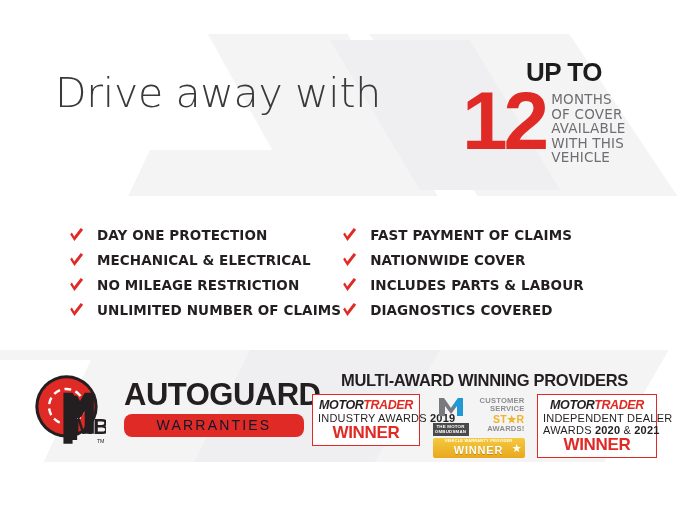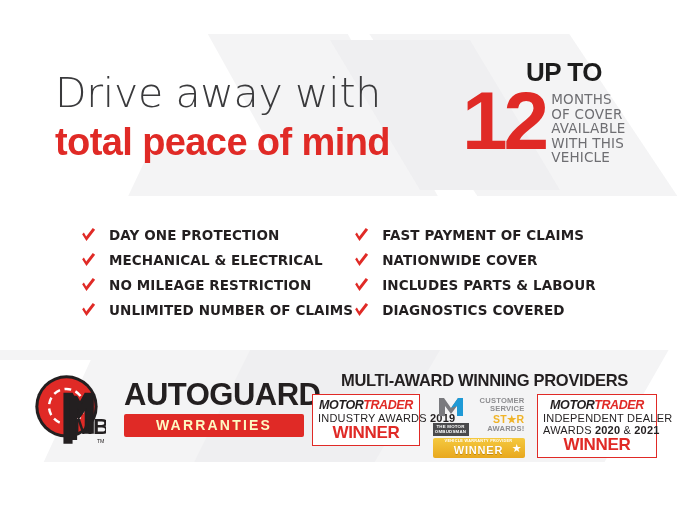--- a/index.html
+++ b/index.html
@@ -46,21 +46,21 @@
     letter-spacing:-4px;font-family:"Liberation Sans", sans-serif;
   }
   #upto-sub{
     margin-left:6px;margin-top:8px;
     font-size:13.5px;line-height:14.6px;color:#6e6e72;
     letter-spacing:0.2px;font-family:"DejaVu Sans", sans-serif;
   }
   #upto-sub div{white-space:nowrap;}
 
   
-  #features{left:12px;top:224px;width:594px;display:flex;}
+  #features{left:0;top:224px;width:594px;display:flex;}
   .feat-col{display:flex;flex-direction:column;gap:3px;}
   #feat-col-left{margin-left:68px;width:290px;}
   #feat-col-right{margin-left:0px;width:300px;}
   .feat-row{display:flex;align-items:center;height:22px;}
   .check{
     width:17px;height:17px;flex:0 0 17px;margin-right:12px;
     display:block;
   }
   .feat-label{
     font-size:13.5px;font-weight:bold;color:#231f20;
@@ -72,23 +72,23 @@
   #logo-row{left:0;top:370px;width:680px;height:86px;}
 
   #mbi-logo{position:absolute;left:30px;top:2px;width:76px;height:78px;}
 
   #autoguard{position:absolute;left:124px;top:8px;width:180px;}
   #autoguard-word{
     font-size:31px;font-weight:bold;color:#231f20;letter-spacing:-0.5px;
     line-height:33px;text-align:center;
   }
   #autoguard-sub{
-    background:#e02a26;color:#fef9c3;font-size:14px;font-weight:bold;
+    background:#e02a26;color:#0f172a;font-size:14px;font-weight:normal;
     letter-spacing:2.2px;text-align:center;padding:3px 0 4px 0;
-    margin-top:3px;border-radius:2px;
+    margin-top:3px;border-radius:8px;
   }
 
   
   #awards{position:absolute;left:312px;top:0px;width:345px;}
   #awards-title{
     font-size:16.5px;font-weight:bold;color:#231f20;letter-spacing:-0.3px;
     text-align:center;white-space:nowrap;line-height:20px;
   }
   #badges{display:flex;align-items:flex-start;justify-content:space-between;margin-top:4px;}
 
@@ -147,21 +147,20 @@
   </svg>
 
   <div class="band" id="band-top"></div>
   <div class="band" id="band-hero-gap"></div>
   <div class="band" id="band-list"></div>
   <div class="band" id="band-bottom-gap"></div>
   <div class="band" id="band-foot"></div>
 
   <div class="content" id="hero-text">
     <div id="headline-1">Drive away with</div>
-    <div id="headline-2">total peace of mind</div>
   </div>
 
   <div class="content" id="upto-block">
     <div id="upto-label">UP TO</div>
     <div id="upto-row">
       <div id="big-number">12</div>
       <div id="upto-sub">
         <div>MONTHS</div>
         <div>OF COVER</div>
         <div>AVAILABLE</div>

